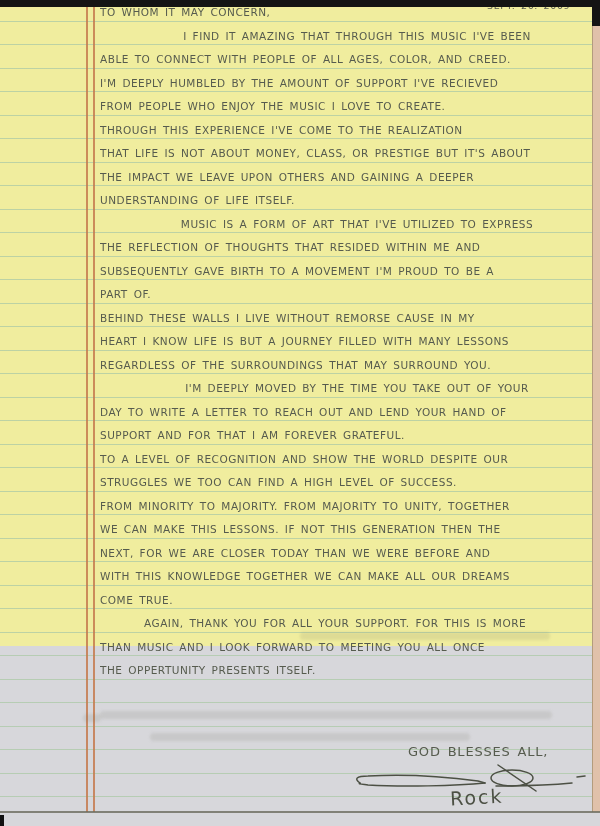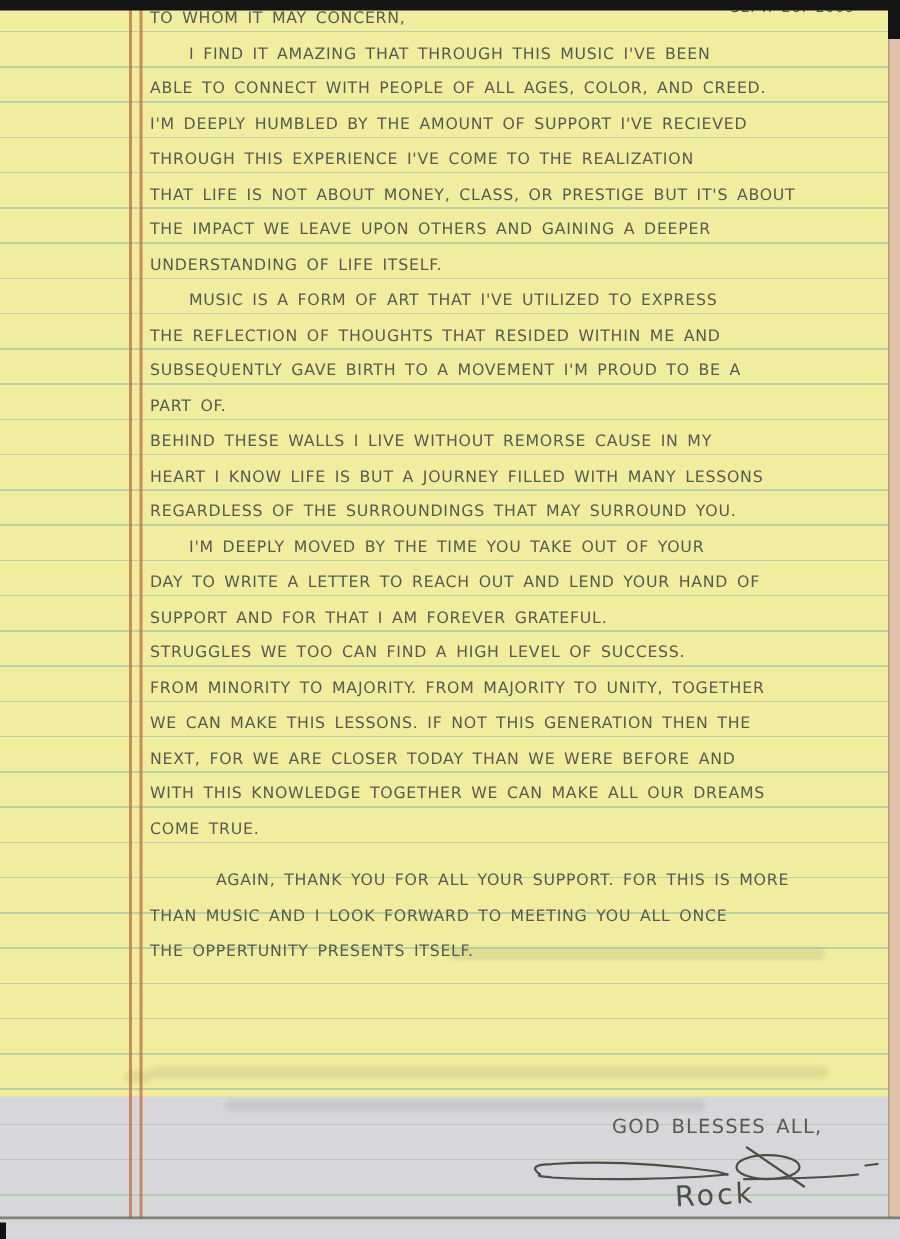--- a/index.html
+++ b/index.html
@@ -1,38 +1,38 @@
 <!DOCTYPE html>
 <html style="--paper: #f0ed9e; --rule: #abc9a6; --margin: #c57a4e; --ink: #565b4e; --pageedge: #e0c1aa; --scanbg: #d7d7db;"><head>
 <meta charset="utf-8">
 <style>
   html,body{margin:0;padding:0;}
   body{width:600px;height:826px;overflow:hidden;background:#d7d7db;
        font-family:"DejaVu Sans",sans-serif;}
-  .page{position:relative;width:600px;height:731px;background:var(--paper,#f0ed9e);}
+  .page{position:relative;width:600px;height:646px;background:var(--paper,#f0ed9e);}
 
   
   .rules{position:absolute;left:0;right:7px;top:-2.5px;height:816px;
          background:repeating-linear-gradient(to bottom,
            transparent 0, transparent 22.5px,
            var(--rule,#abc9a6) 22.5px, var(--rule,#abc9a6) 23.5px);
          opacity:.75;pointer-events:none;}
 
   
   .margin-line{position:absolute;top:0;height:812px;width:1.5px;
                background:var(--margin,#c57a4e);opacity:.85;}
   .m1{left:86px;} .m2{left:93px;}
 
   
   .hand{color:var(--ink,#565b4e);font-size:10.5px;letter-spacing:.5px;
         word-spacing:2px;white-space:nowrap;}
   .body{position:absolute;left:100px;top:0;width:488px;height:708px;overflow:hidden;}
   .line{height:23.5px;line-height:25px;}
-  .ind1{padding-left:26px;}
-  .ind2{padding-left:44px;margin-top:11px;}
+  .ind1{padding-left:26px;text-align:center;}
+  .ind2{padding-left:44px;}
 
   .date{position:absolute;left:487px;top:0px;font-size:9.5px;letter-spacing:.6px;}
 
   .signoff{position:absolute;left:408px;top:744px;font-size:13px;letter-spacing:.8px;}
 
   .signature{position:absolute;left:346px;top:756px;}
   .sig-name{position:absolute;left:450px;top:786px;font-size:19px;letter-spacing:2px;
             color:#4c5044;transform:rotate(-3deg);}
 
   
@@ -62,34 +62,36 @@
   <div class="margin-line m1"></div>
   <div class="margin-line m2"></div>
 
   <div class="date hand">SEPT. 26. 2009</div>
 
   <div class="body hand" id="letter-body">
       <div class="line">TO WHOM IT MAY CONCERN,</div>
       <div class="line ind1">I FIND IT AMAZING THAT THROUGH THIS MUSIC I'VE BEEN</div>
       <div class="line">ABLE TO CONNECT WITH PEOPLE OF ALL AGES, COLOR, AND CREED.</div>
       <div class="line">I'M DEEPLY HUMBLED BY THE AMOUNT OF SUPPORT I'VE RECIEVED</div>
+      <div class="line">FROM PEOPLE WHO ENJOY THE MUSIC I LOVE TO CREATE.</div>
       <div class="line">THROUGH THIS EXPERIENCE I'VE COME TO THE REALIZATION</div>
       <div class="line">THAT LIFE IS NOT ABOUT MONEY, CLASS, OR PRESTIGE BUT IT'S ABOUT</div>
       <div class="line">THE IMPACT WE LEAVE UPON OTHERS AND GAINING A DEEPER</div>
       <div class="line">UNDERSTANDING OF LIFE ITSELF.</div>
       <div class="line ind1">MUSIC IS A FORM OF ART THAT I'VE UTILIZED TO EXPRESS</div>
       <div class="line">THE REFLECTION OF THOUGHTS THAT RESIDED WITHIN ME AND</div>
       <div class="line">SUBSEQUENTLY GAVE BIRTH TO A MOVEMENT I'M PROUD TO BE A</div>
       <div class="line">PART OF.</div>
       <div class="line">BEHIND THESE WALLS I LIVE WITHOUT REMORSE CAUSE IN MY</div>
       <div class="line">HEART I KNOW LIFE IS BUT A JOURNEY FILLED WITH MANY LESSONS</div>
       <div class="line">REGARDLESS OF THE SURROUNDINGS THAT MAY SURROUND YOU.</div>
       <div class="line ind1">I'M DEEPLY MOVED BY THE TIME YOU TAKE OUT OF YOUR</div>
       <div class="line">DAY TO WRITE A LETTER TO REACH OUT AND LEND YOUR HAND OF</div>
       <div class="line">SUPPORT AND FOR THAT I AM FOREVER GRATEFUL.</div>
+      <div class="line">TO A LEVEL OF RECOGNITION AND SHOW THE WORLD DESPITE OUR</div>
       <div class="line">STRUGGLES WE TOO CAN FIND A HIGH LEVEL OF SUCCESS.</div>
       <div class="line">FROM MINORITY TO MAJORITY. FROM MAJORITY TO UNITY, TOGETHER</div>
       <div class="line">WE CAN MAKE THIS LESSONS. IF NOT THIS GENERATION THEN THE</div>
       <div class="line">NEXT, FOR WE ARE CLOSER TODAY THAN WE WERE BEFORE AND</div>
       <div class="line">WITH THIS KNOWLEDGE TOGETHER WE CAN MAKE ALL OUR DREAMS</div>
       <div class="line">COME TRUE.</div>
       <div class="line ind2">AGAIN, THANK YOU FOR ALL YOUR SUPPORT. FOR THIS IS MORE</div>
       <div class="line">THAN MUSIC AND I LOOK FORWARD TO MEETING YOU ALL ONCE</div>
       <div class="line">THE OPPERTUNITY PRESENTS ITSELF.</div>
     </div>

